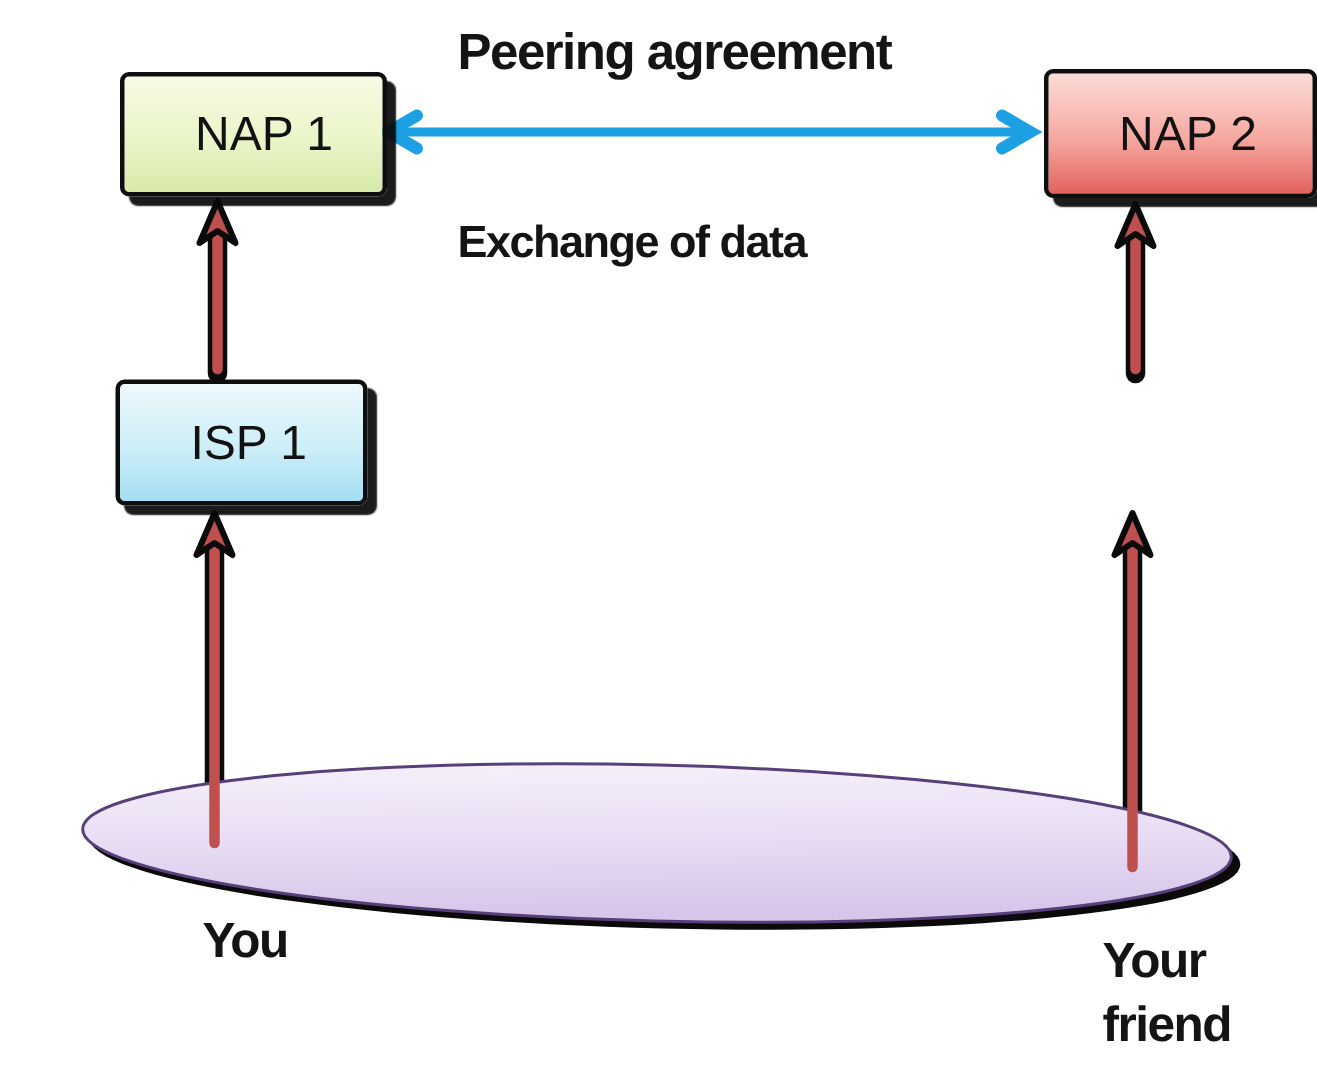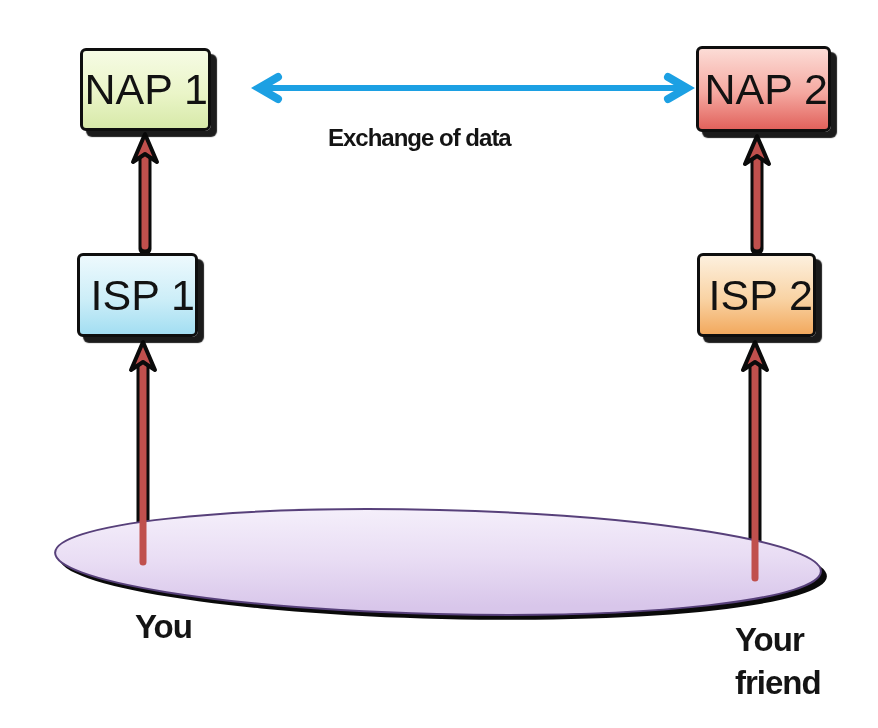--- a/index.html
+++ b/index.html
@@ -15,43 +15,44 @@
   }
   .diagram-svg{
     position:absolute;left:0;top:0;width:878px;height:728px;
   }
   
   .node{
     position:absolute;
     border:3px solid #0e0e0e;
     border-radius:6px;
     box-shadow:6px 6px 1px rgba(8,8,8,0.92);
-    display:flex;align-items:center;justify-content:flex-end;
-    font-size:43px;
+    display:flex;align-items:center;justify-content:flex-start;
+    font-size:32px;
     color:#121212;
     letter-spacing:0px;
+    padding-left:47px;
   }
   .nap1{left:80px;top:48px;width:125px;height:77px;
     background:linear-gradient(180deg,#f6fbe4 0%,#eaf5c8 55%,#d7e9a9 100%);}
   .nap2{left:696px;top:46px;width:129px;height:80px;
     background:linear-gradient(180deg,#fcdcd6 0%,#f5a8a0 55%,#e1625c 100%);}
   .isp1{left:77px;top:253px;width:115px;height:78px;
     background:linear-gradient(180deg,#edf9fd 0%,#cdeef8 55%,#a3def2 100%);}
   .isp2{left:697px;top:253px;width:113px;height:78px;
     background:linear-gradient(180deg,#fdf0de 0%,#f9d3a4 55%,#f2a95e 100%);}
   
   .caption{
     position:absolute;
     color:#141414;
     font-weight:600;
     letter-spacing:-1px;
     white-space:pre-line;
   }
   .peering{left:305px;top:16px;font-size:34px;}
-  .exchange{left:305px;top:124px;font-size:24px;margin-left:23px;}
+  .exchange{left:305px;top:145px;font-size:30px;}
   .you{left:100px;top:608px;font-size:33px;margin-left:35px;}
   .friend{left:735px;top:618px;font-size:33px;line-height:43px;}
 </style>
 </head>
 <body>
 
 <div class="canvas">
 
   <svg class="diagram-svg" viewBox="0 0 878 728">
     <defs>
@@ -91,22 +92,20 @@
 
   <div class="node nap1">
     <span>NAP 1</span>
   </div>
   <div class="node nap2">
     <span>NAP 2</span>
   </div>
   <div class="node isp1">
     <span>ISP 1</span>
   </div>
-  <div class="node isp2">
-    <span>ISP 2</span>
-  </div>
 
+  <div class="caption peering">Peering agreement</div>
   <div class="caption exchange">Exchange of data</div>
   <div class="caption you">You</div>
   <div class="caption friend">Your
 friend</div>
 
 </div>
 
 </body></html>

